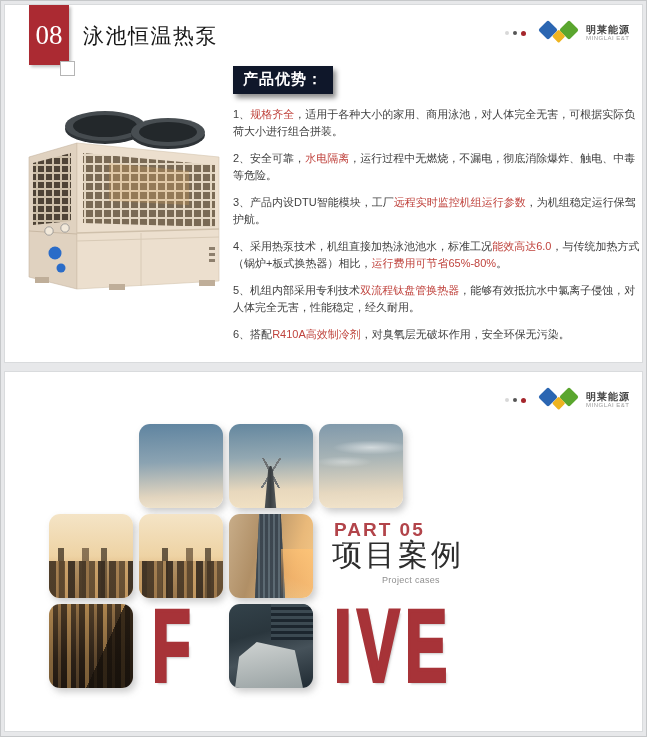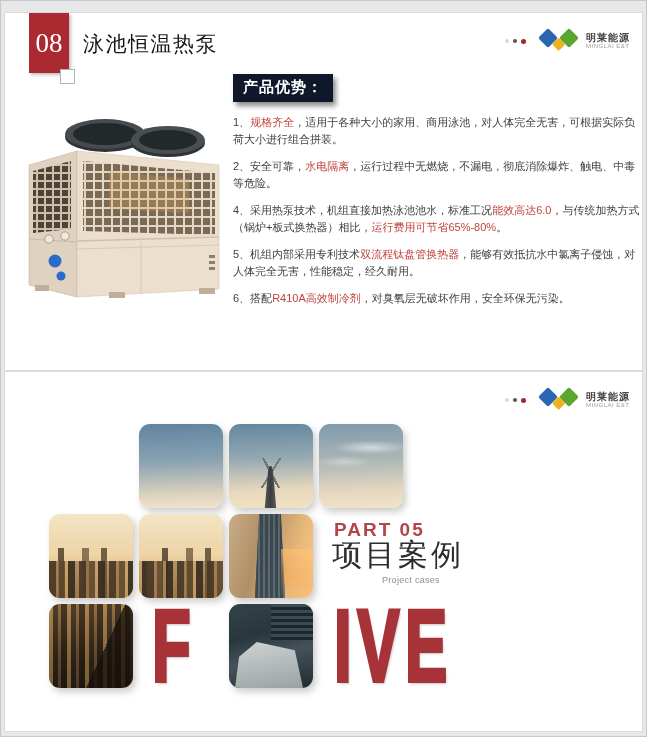--- a/index.html
+++ b/index.html
@@ -7,21 +7,21 @@
     width:647px;height:737px;position:relative;
     background:#e7e8ea;
     font-family:"Liberation Sans", sans-serif;
     overflow:hidden;
   }
   .outer-frame{position:absolute;inset:0;border:1px solid #c6c8ca;pointer-events:none;}
   .slide{
     position:absolute;left:4px;width:639px;background:#ffffff;
     border:1px solid #d9dbdd;box-sizing:border-box;
   }
-  #slide1{top:12px;height:359px;}
+  #slide1{top:4px;height:359px;}
   #slide2{top:371px;height:361px;}
 
   
   .num-box{
     position:absolute;left:24px;top:0;width:40px;height:60px;
     display:flex;align-items:center;justify-content:center;
     color:#fff;font-family:"Liberation Serif", serif;font-size:27px;
     box-shadow:2px 2px 3px rgba(0,0,0,.25);
   }
   .num-square{
@@ -233,20 +233,21 @@
 
       <rect x="22" y="176" width="14" height="6" fill="#bfae99"></rect>
       <rect x="96" y="183" width="16" height="6" fill="#bfae99"></rect>
       <rect x="186" y="179" width="16" height="6" fill="#bfae99"></rect>
     </svg>
   </div>
 
   <div class="adv-list" id="advantages">
       <div class="adv-item"><span>1、</span><span class="hl">规格齐全</span><span>，适用于各种大小的家用、商用泳池，对人体完全无害，可根据实际负荷大小进行组合拼装。</span></div>
       <div class="adv-item"><span>2、安全可靠，</span><span class="hl">水电隔离</span><span>，运行过程中无燃烧，不漏电，彻底消除爆炸、触电、中毒等危险。</span></div>
+      <div class="adv-item"><span>3、产品内设DTU智能模块，工厂</span><span class="hl">远程实时监控机组运行参数</span><span>，为机组稳定运行保驾护航。</span></div>
       <div class="adv-item"><span>4、采用热泵技术，机组直接加热泳池池水，标准工况</span><span class="hl">能效高达6.0</span><span>，与传统加热方式（锅炉+板式换热器）相比，</span><span class="hl">运行费用可节省65%-80%</span><span>。</span></div>
       <div class="adv-item"><span>5、机组内部采用专利技术</span><span class="hl">双流程钛盘管换热器</span><span>，能够有效抵抗水中氯离子侵蚀，对人体完全无害，性能稳定，经久耐用。</span></div>
       <div class="adv-item"><span>6、搭配</span><span class="hl">R410A高效制冷剂</span><span>，对臭氧层无破坏作用，安全环保无污染。</span></div>
     </div>
 </div>
 
 <div class="slide" id="slide2">
 
   <div class="logo">
     <span class="logo-dots">

